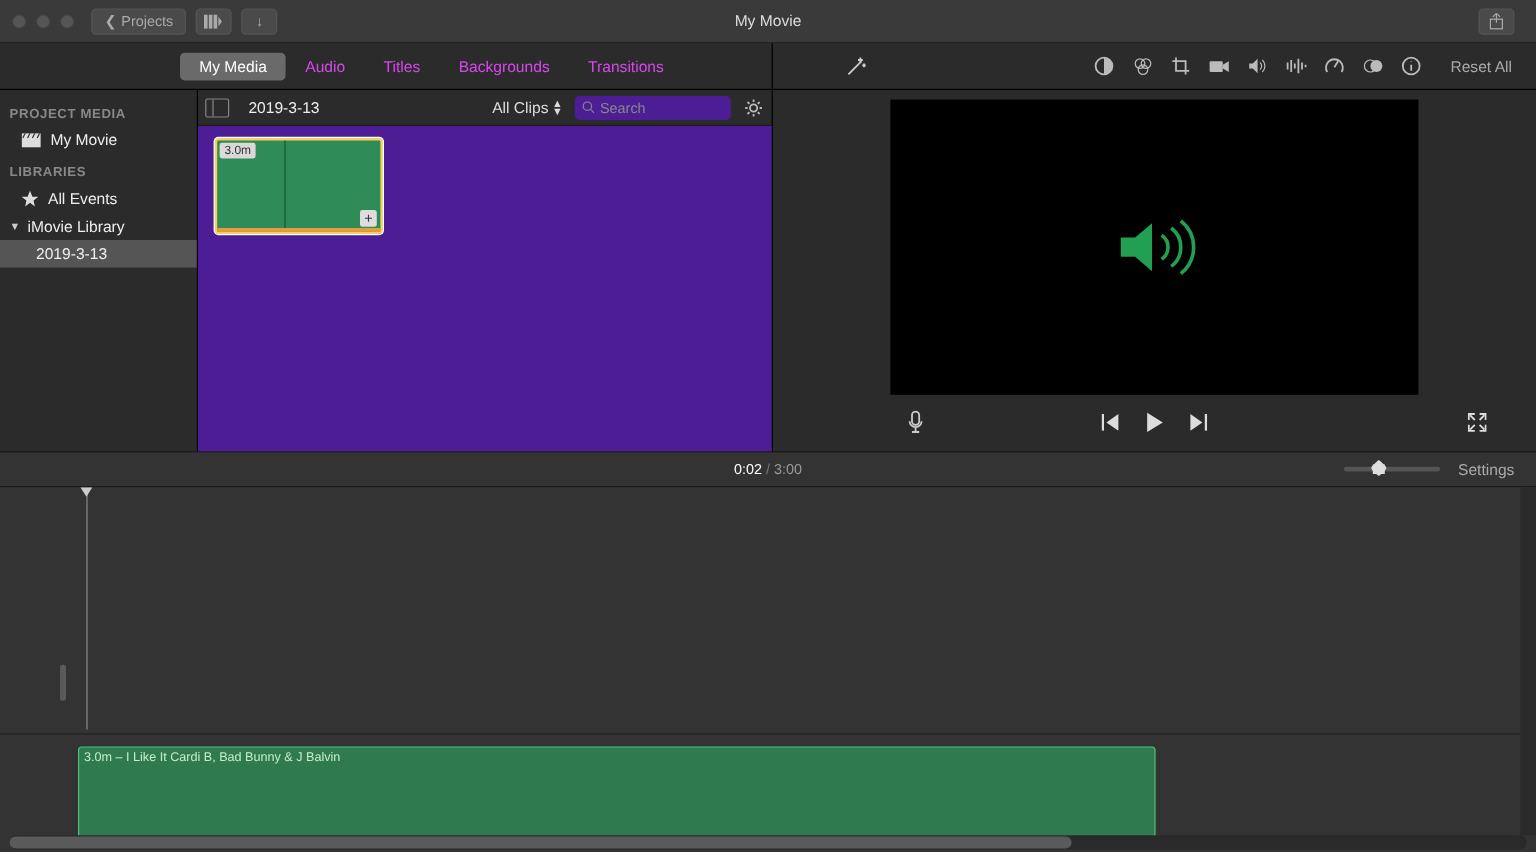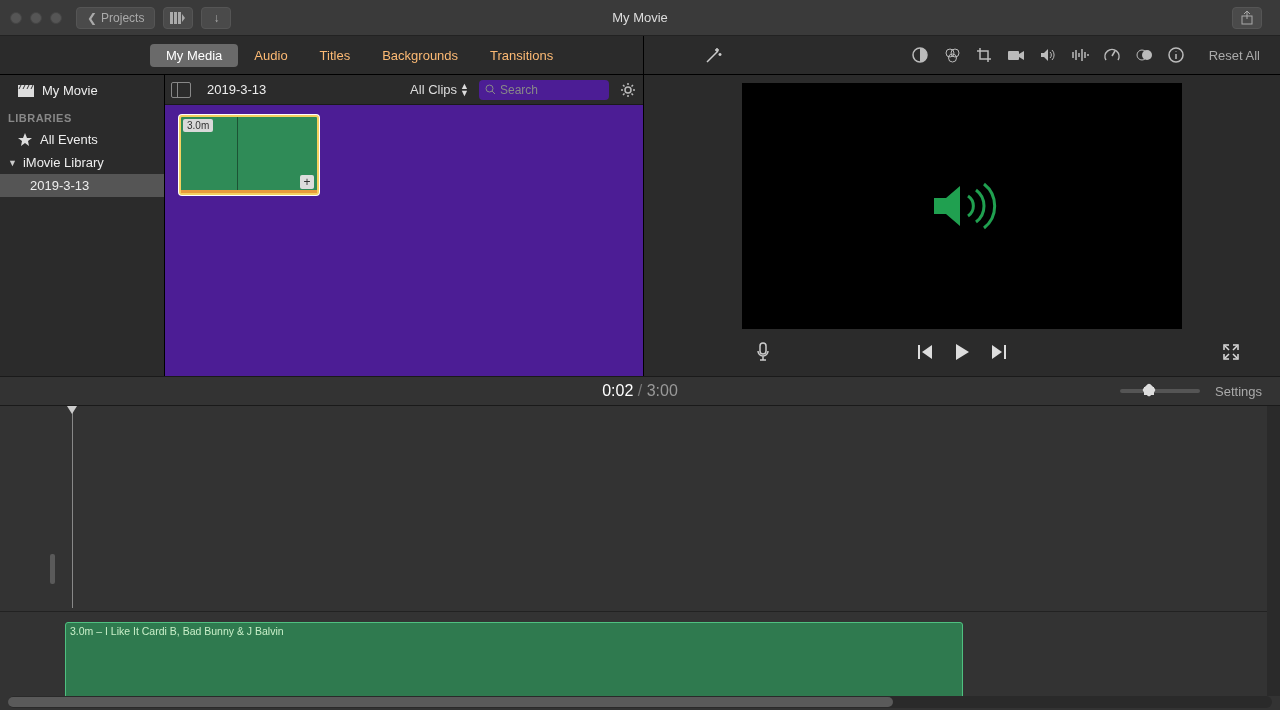--- a/index.html
+++ b/index.html
@@ -11,21 +11,21 @@
 .traffic span { width: 12px; height: 12px; border-radius: 50%; background: #555; border: 1px solid #444; }
 .tb-btn { height: 22px; padding: 0 10px; background: #4a4a4a; border: 1px solid #555; border-radius: 4px; display: inline-flex; align-items: center; justify-content: center; color: #aaa; font-size: 12px; margin-right: 8px; }
 .tb-btn.small { width: 30px; padding: 0; }
 .titlebar .title { position: absolute; left: 0; right: 0; text-align: center; color: #ddd; font-size: 13px; pointer-events: none; }
 .share { margin-left: auto; }
 
 
 .midbar { height: 39px; display: flex; border-bottom: 1px solid #000; }
 .midbar-left { width: 644px; display: flex; align-items: center; padding-left: 116px; border-right: 1px solid #000; }
 .tabseg { display: flex; padding-left: 34px; }
-.tabseg div { padding: 4px 16px; color: #fdba74; font-size: 13px; cursor: pointer; }
+.tabseg div { padding: 4px 16px; color: #d946ef; font-size: 13px; cursor: pointer; }
 .tabseg div.active { background: #6a6a6a; border-radius: 4px; color: #fff; }
 .midbar-right { flex: 1; display: flex; align-items: center; padding: 0 20px; justify-content: center; }
 .wand { margin-left: 40px; color: #ccc; }
 .adjust-icons { margin-left: auto; display: flex; gap: 14px; align-items: center; }
 .adjust-icons span { width: 18px; height: 18px; display: inline-flex; align-items: center; justify-content: center; color: #bbb; cursor: pointer; }
 .reset { margin-left: 24px; color: #aaa; font-size: 13px; cursor: pointer; }
 
 
 .mainrow { height: 301px; display: flex; background: #2b2b2b; }
 .sidebar { width: 165px; border-right: 1px solid #000; padding-top: 4px; }
@@ -54,21 +54,21 @@
 .canvas { width: 440px; height: 246px; background: #000; display: flex; align-items: center; justify-content: center; }
 .speaker { color: #20a050; }
 .controls { height: 45px; display: flex; align-items: center; width: 100%; padding: 0 40px 0 100px; }
 .controls .center { position: absolute; left: 644px; width: 636px; display: flex; justify-content: center; gap: 18px; }
 .ctl-ico { width: 18px; height: 18px; color: #ddd; display: flex; align-items: center; justify-content: center; cursor: pointer; }
 .mic { color: #ccc; }
 .fs { margin-left: auto; }
 
 
 .infostrip { height: 30px; background: #333; display: flex; align-items: center; border-top: 1px solid #1a1a1a; border-bottom: 1px solid #1a1a1a; }
-.timecode { position: absolute; left: 0; right: 0; text-align: center; font-size: 16px; }
+.timecode { position: absolute; left: 0; right: 0; text-align: center; font-size: 12px; }
 .timecode .cur { color: #fff; }
 .timecode .sep { color: #777; }
 .timecode .dur { color: #999; }
 .zoom { position: absolute; right: 80px; width: 80px; height: 4px; background: #555; border-radius: 2px; }
 .zoom::before { content: ""; position: absolute; left: 30%; top: -4px; width: 10px; height: 10px; background: #ddd; border-radius: 2px; transform: rotate(45deg);}
 .zoom::after { content: ""; position: absolute; left: 30%; top: -2px; width: 10px; height: 8px; background: #ddd;}
 .settings { position: absolute; right: 18px; color: #aaa; font-size: 13px; cursor: pointer; }
 
 
 .timeline { height: 304px; background: #333; position: relative; overflow: hidden; }
@@ -187,20 +187,21 @@
             <path d="M9 5 L9 5.5 M9 8 L9 13" stroke="#bbb" stroke-width="1.5"></path>
           </svg>
         </span>
     </div>
     <div class="reset">Reset All</div>
   </div>
 </div>
 
 <div class="mainrow">
   <div class="sidebar">
+    <div class="sb-head">PROJECT MEDIA</div>
     <div class="sb-item">
       <svg width="16" height="12">
           <rect x="0" y="4" width="16" height="8" fill="#ddd"></rect>
           <rect x="0" y="0" width="16" height="4" fill="#ddd"></rect>
           <path d="M3 0 L1 4 M7 0 L5 4 M11 0 L9 4 M15 0 L13 4" stroke="#333"></path>
         </svg>
       <span>My Movie</span>
     </div>
     <div class="sb-head">LIBRARIES</div>
     <div class="sb-item">

